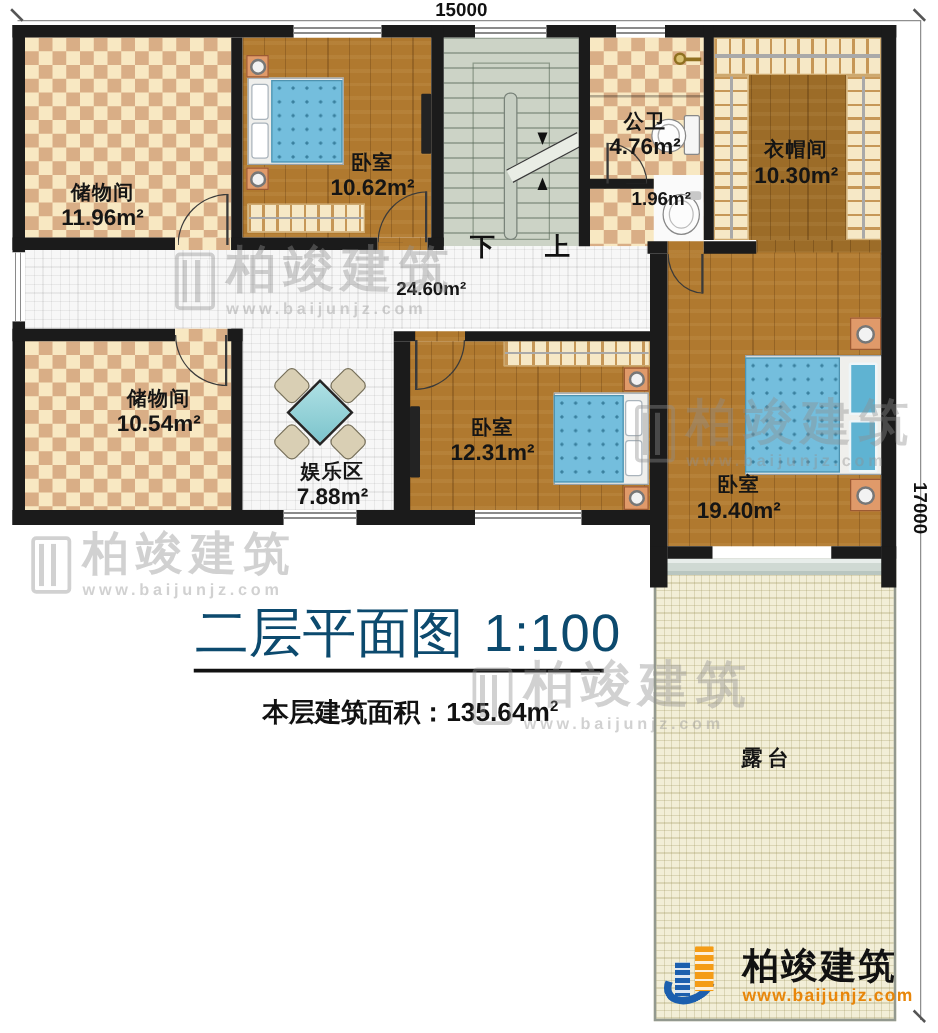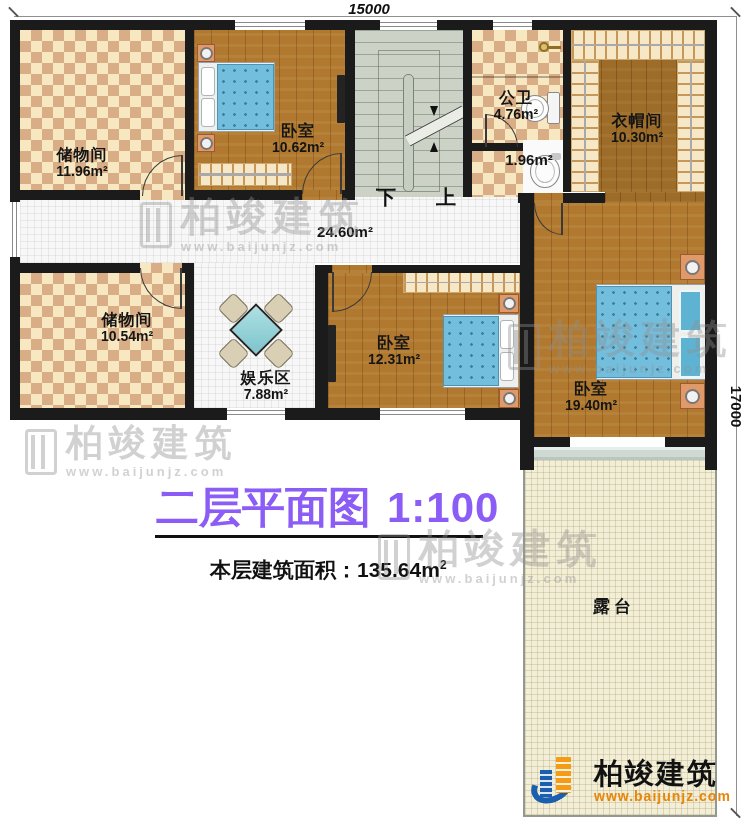--- a/index.html
+++ b/index.html
@@ -55,27 +55,27 @@
   .flight-outline{position:absolute;border:1px solid rgba(90,105,90,.55);box-sizing:border-box;}
   .break-line{position:absolute;background:#e9ede5;border-top:1.5px solid #3a3a3a;border-bottom:1.5px solid #3a3a3a;transform:rotate(-28deg);box-sizing:border-box;}
   .arr{position:absolute;width:0;height:0;border-left:4px solid transparent;border-right:4px solid transparent;}
   
   .door{position:absolute;box-sizing:border-box;}
   
   .oval{position:absolute;border-radius:50%;box-sizing:border-box;}
   
   .rlabel{position:absolute;transform:translateX(-50%);text-align:center;color:#151515;font-weight:bold;white-space:nowrap;line-height:1.12;}
   .rname{display:block;font-size:16px;letter-spacing:1px;}
-  .rarea{display:block;font-size:14px;}
+  .rarea{display:block;font-size:18px;text-align:right;}
   .rarea-big{display:block;font-size:15px;}
   .stair-lab{position:absolute;transform:translateX(-50%);font-size:20px;font-weight:bold;color:#111;}
   .dimt{position:absolute;font-size:15px;font-weight:bold;color:#111;}
   .dim-line{position:absolute;background:#8f8f8f;}
   .tick{position:absolute;width:13px;height:2px;background:#555;transform:rotate(45deg);}
-  .title-row{position:absolute;color:#8b5cf6;font-weight:bold;font-size:43px;white-space:nowrap;line-height:1.1;}
+  .title-row{position:absolute;color:#0c4a6e;font-weight:normal;font-size:43px;white-space:nowrap;line-height:1.1;}
   .title-scale{margin-left:16px;font-size:42px;letter-spacing:1px;}
   .title-ul{position:absolute;background:#111;}
   .subtt{position:absolute;color:#111;font-size:21px;font-weight:600;white-space:nowrap;}
   .subtt sup{font-size:12px;}
   
   .wm{position:absolute;display:flex;align-items:center;gap:9px;color:#8f8f8f;opacity:.40;}
   .wm-brand{font-size:40px;font-weight:900;letter-spacing:6px;white-space:nowrap;line-height:1;}
   .wm-url{font-size:13px;font-weight:bold;letter-spacing:3px;white-space:nowrap;margin-top:3px;}
   .wm-icon{width:32px;height:46px;border:3px solid currentColor;border-radius:4px;box-sizing:border-box;
     background:repeating-linear-gradient(90deg,currentColor 0 4px,transparent 4px 10px) content-box;padding:3px;flex:none;}
@@ -285,21 +285,21 @@
   </div>
 
   <div class="stair-lab" style="left:386px;top:184px;">下</div>
   <div class="stair-lab" style="left:446px;top:184px;">上</div>
 
   <div class="dim-line" style="left:14px;top:16px;width:722px;height:1px;"></div>
   <div class="dim-line" style="left:736px;top:16px;width:1px;height:800px;"></div>
   <div class="tick" style="left:7px;top:11px;"></div>
   <div class="tick" style="left:729px;top:11px;"></div>
   <div class="tick" style="left:729px;top:812px;"></div>
-  <div class="dimt" style="left:369px;top:0px;transform:translateX(-50%);font-style:italic;">15000</div>
+  <div class="dimt" style="left:369px;top:0px;transform:translateX(-50%);">15000</div>
   <div class="dimt" style="left:706px;top:398px;width:60px;text-align:center;transform:rotate(90deg);">17000</div>
 
   <div class="title-row" style="left:156px;top:484px;">
     <span>二层平面图</span><span class="title-scale">1:100</span>
   </div>
   <div class="title-ul" style="left:155px;top:535px;width:328px;height:3px;"></div>
   <div class="subtt" style="left:210px;top:556px;">
     <span>本层建筑面积：</span><span>135.64m</span><sup>2</sup>
   </div>
 

